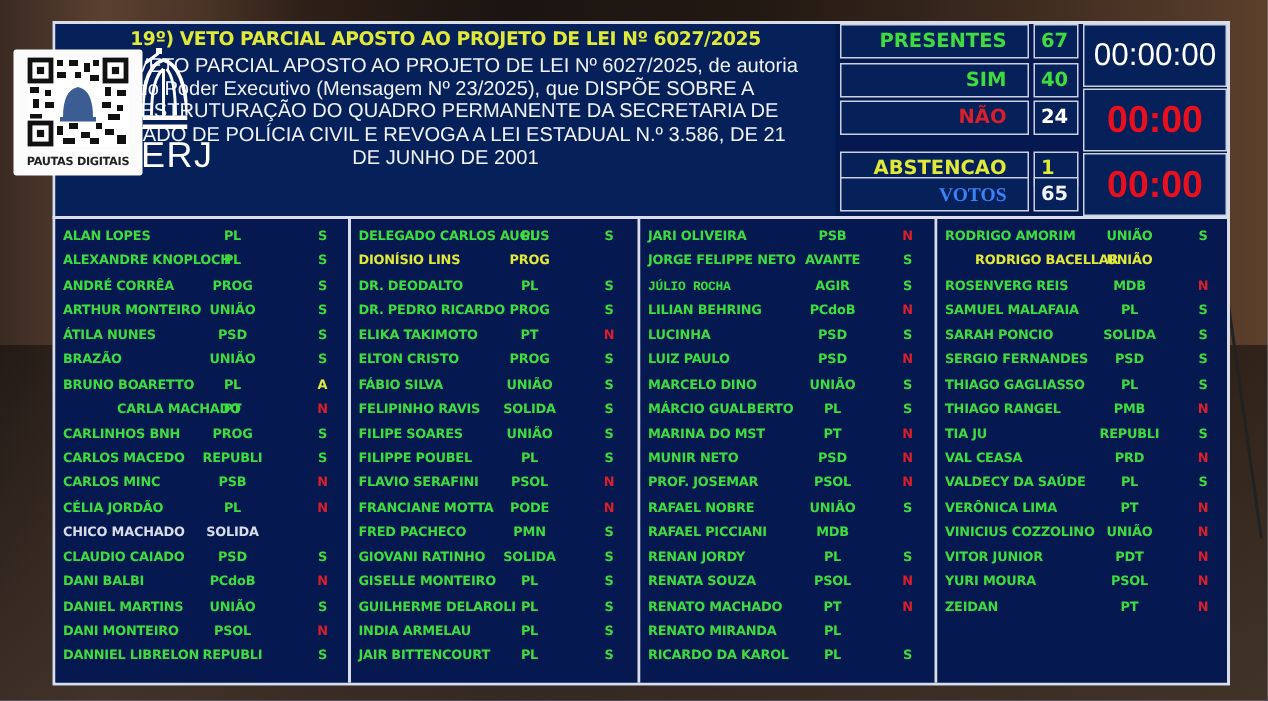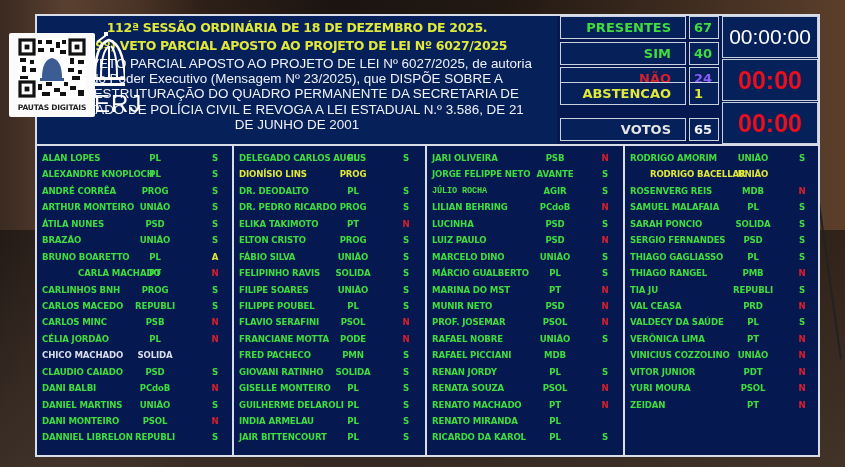--- a/index.html
+++ b/index.html
@@ -122,21 +122,20 @@
 </style>
 </head>
 <body>
 
 <div class="bg-lower"></div>
 <div class="bg-mic"></div>
 
 <div class="board"></div>
 
 <div class="title-area">
-  <div class="session-title">112ª SESSÃO ORDINÁRIA DE 18 DE DEZEMBRO DE 2025.</div>
   <div class="project-title">19º) VETO PARCIAL APOSTO AO PROJETO DE LEI Nº 6027/2025</div>
   <div class="project-desc">19º) VETO PARCIAL APOSTO AO PROJETO DE LEI Nº 6027/2025, de autoria do Poder Executivo (Mensagem Nº 23/2025), que DISPÕE SOBRE A REESTRUTURAÇÃO DO QUADRO PERMANENTE DA SECRETARIA DE ESTADO DE POLÍCIA CIVIL E REVOGA A LEI ESTADUAL N.º 3.586, DE 21 DE JUNHO DE 2001</div>
 </div>
 
 <svg class="logo-dome" viewBox="0 0 30 60">
   <path d="M2 10 L10 4 L10 0 L12 0 L12 4" stroke="#fff" stroke-width="2" fill="none"></path>
   <path d="M0 45 Q0 12 14 8 Q28 12 30 45" stroke="#fff" stroke-width="2.5" fill="none"></path>
   <path d="M6 45 Q6 20 14 14 M14 45 L14 14 M22 45 Q22 20 16 14" stroke="#fff" stroke-width="2" fill="none"></path>
   <rect x="0" y="45" width="30" height="3" fill="#fff"></rect>
   <rect x="0" y="51" width="30" height="3" fill="#fff"></rect>
@@ -189,28 +188,28 @@
     <div class="stat-row" style="top: 0px;">
       <div class="stat-label" style="color: rgb(63, 220, 63);">PRESENTES</div>
       <div class="stat-value" style="color: rgb(63, 220, 63);">67</div>
     </div>
     <div class="stat-row" style="top: 25.5px;">
       <div class="stat-label" style="color: rgb(63, 220, 63);">SIM</div>
       <div class="stat-value" style="color: rgb(63, 220, 63);">40</div>
     </div>
     <div class="stat-row" style="top: 51px;">
       <div class="stat-label" style="color: rgb(216, 32, 44);">NÃO</div>
-      <div class="stat-value" style="color: #8b5cf6;">24</div>
-    </div>
-    <div class="stat-row" style="top: 66px;">
+      <div class="stat-value" style="color: #ffffff;">24</div>
+    </div>
+    <div class="stat-row" style="top: 85px;">
       <div class="stat-label" style="color: rgb(224, 232, 58);">ABSTENCAO</div>
       <div class="stat-value" style="color: rgb(224, 232, 58);">1</div>
     </div>
     <div class="stat-row" style="top: 102px;">
-      <div class="stat-label" style="color: #e5e5e5;">VOTOS</div>
+      <div class="stat-label" style="color: #3b82f6; font-family: Liberation Serif, serif;">VOTOS</div>
       <div class="stat-value" style="color: rgb(240, 242, 248);">65</div>
     </div>
   </div>
 
 <div class="timers">
   <div class="timer timer-main">00:00:00</div>
   <div class="timer timer-red1">00:00</div>
   <div class="timer timer-red2">00:00</div>
 </div>
 

